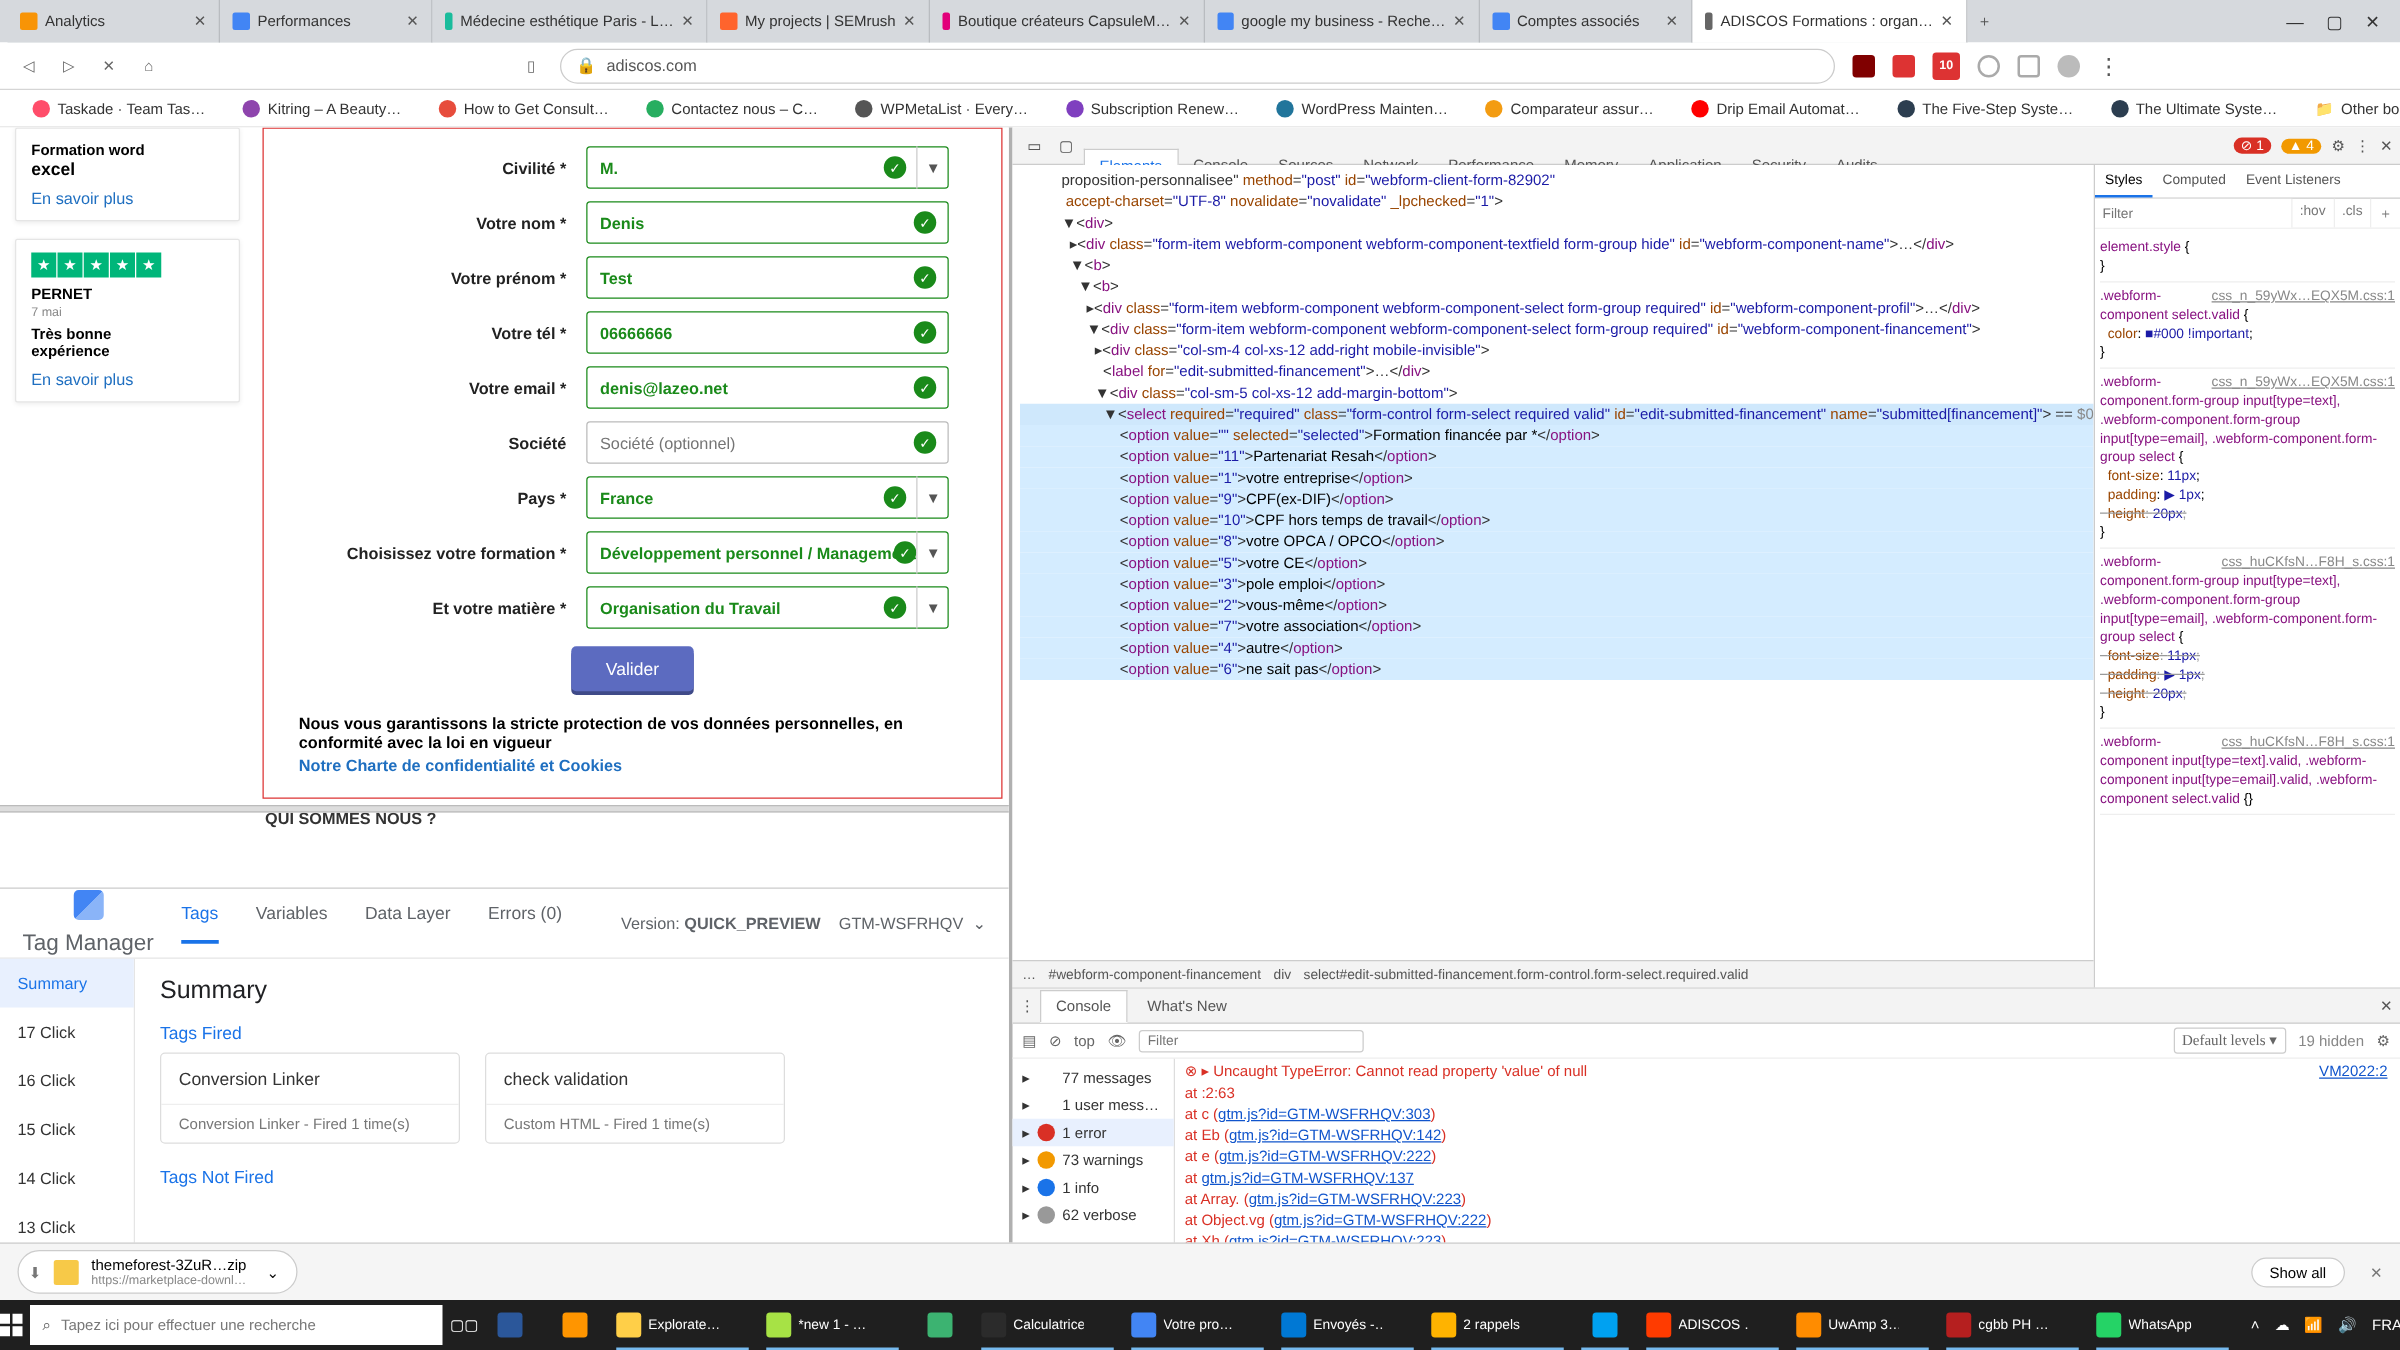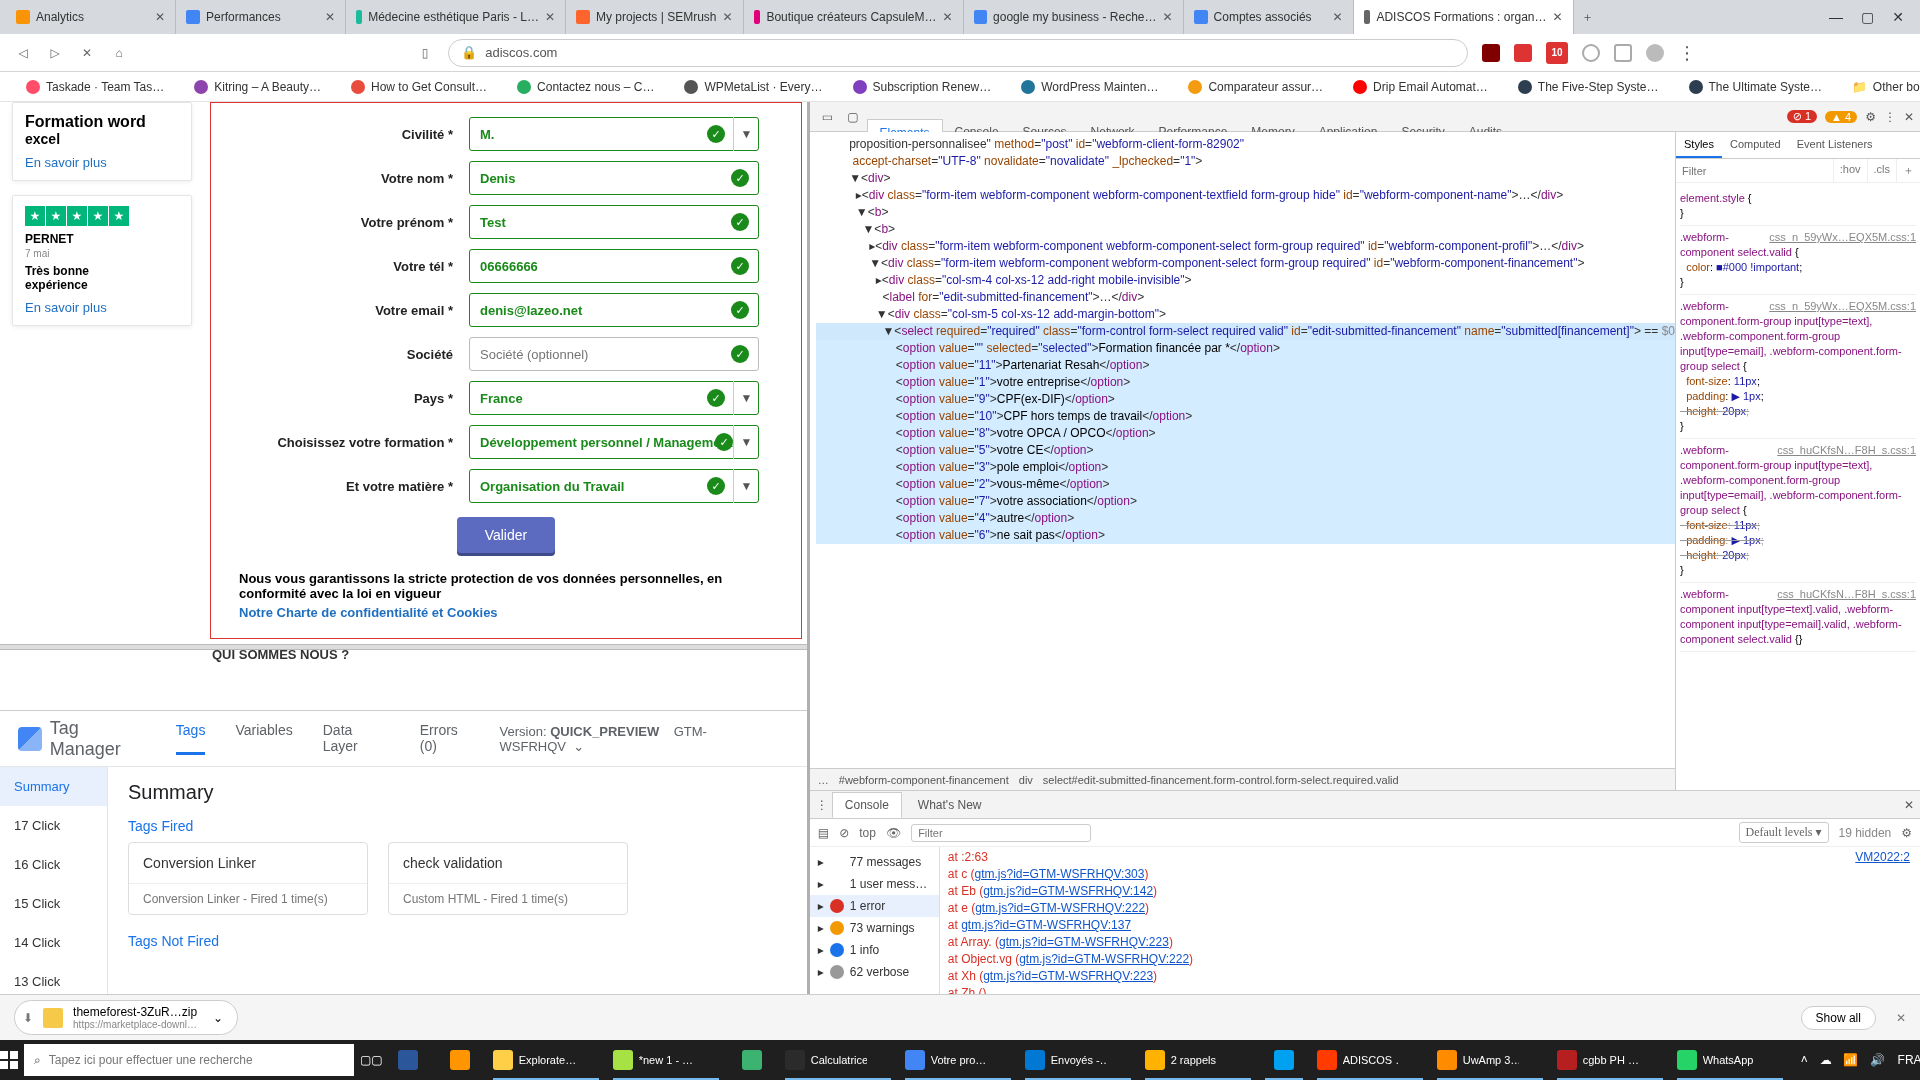--- a/index.html
+++ b/index.html
@@ -41,21 +41,21 @@
 .finput .caret{position:absolute;right:0;top:0;width:26px;height:34px;border-left:1px solid #ccc;display:flex;align-items:center;justify-content:center;color:#555;}
 .finput.noarrow .check{right:10px;}
 .finput.gray input{color:#888;font-weight:normal;border:1px solid #bbb;}
 .valider{display:block;margin:14px auto 0;background:#5c6bc0;color:#fff;border:none;border-radius:4px;padding:10px 28px;font-size:14px;box-shadow:0 3px 0 #3f4a88;text-align:center;}
 .guarantee{font-size:13px;margin:18px 0 4px;font-weight:bold;}
 .charte{color:#1f6fc0;font-size:13px;font-weight:bold;}
 .qui{margin:12px 0 0 2px;font-weight:bold;font-size:13px;color:#333;}
 
 .gtm{position:absolute;left:0;bottom:0;right:0;height:310px;border-top:1px solid #ccc;background:#fff;display:flex;flex-direction:column;}
 .gtm-head{display:flex;align-items:center;height:56px;padding:0 18px;border-bottom:1px solid #e5e5e5;gap:22px;}
-.gtm-logo{display:flex;align-items:center;gap:8px;color:#5f6368;font-size:18px;}
+.gtm-logo{display:flex;align-items:center;gap:8px;color:#5f6368;font-size:18px;flex-direction:column;}
 .gtm-logo .cube{width:24px;height:24px;border-radius:4px;background:linear-gradient(135deg,#4285f4 50%,#8ab4f8 50%);}
 .gtm-tabs{display:flex;gap:30px;font-size:14px;color:#5f6368;}
 .gtm-tabs .t.active{color:#1a73e8;border-bottom:3px solid #1a73e8;padding-bottom:14px;}
 .gtm-ver{margin-left:auto;color:#5f6368;font-size:13px;}
 .gtm-body{flex:1;display:flex;}
 .gtm-side{width:108px;border-right:1px solid #e5e5e5;}
 .gtm-side div{padding:12px 14px;font-size:13px;color:#333;}
 .gtm-side div.sel{background:#e8f0fe;color:#1a73e8;font-weight:500;}
 .gtm-main{flex:1;padding:14px 20px;overflow:hidden;}
 .gtm-main h2{font-size:20px;font-weight:400;color:#202124;margin-bottom:14px;}
@@ -258,21 +258,21 @@
       <span>Other bookmarks</span>
     </div>
   </div>
 
 <div class="viewport">
 
   <div class="leftpane">
     <div class="page-top">
       <div class="sidebar-card">
         <div class="card">
-          <div style="font-weight:bold;font-size:16px">Formation word</div>
+          <div style="font-weight:bold;font-size:12px">Formation word</div>
           <div style="font-weight:bold;font-size:14px">excel</div>
           <a class="link">En savoir plus</a>
         </div>
         <div class="card">
           <div class="starbox"><span>★</span><span>★</span><span>★</span><span>★</span><span>★</span></div>
           <div style="font-weight:bold;margin-top:6px">PERNET</div>
           <small>7 mai</small>
           <div style="font-weight:bold;margin-top:4px">Très bonne</div>
           <div style="font-weight:bold">expérience</div>
           <a class="link">En savoir plus</a>
@@ -518,20 +518,21 @@
               <span>1 info</span>
             </div>
             <div>
               <span>▸</span>
               <span class="msgico verb"></span>
               <span>62 verbose</span>
             </div>
           </div>
         <div class="consoleout" id="consoleout">
           <span class="vmlink">VM2022:2</span>
+        <div class="cerr">⊗ ▸ Uncaught TypeError: Cannot read property 'value' of null</div>
             <div class="cerr">    at <anonymous>:2:63</anonymous></div>
             <div class="cerr">    at c (<span class="clink">gtm.js?id=GTM-WSFRHQV:303</span>)</div>
             <div class="cerr">    at Eb (<span class="clink">gtm.js?id=GTM-WSFRHQV:142</span>)</div>
             <div class="cerr">    at e (<span class="clink">gtm.js?id=GTM-WSFRHQV:222</span>)</div>
             <div class="cerr">    at <span class="clink">gtm.js?id=GTM-WSFRHQV:137</span></div>
             <div class="cerr">    at Array.<anonymous> (<span class="clink">gtm.js?id=GTM-WSFRHQV:223</span>)</anonymous></div>
             <div class="cerr">    at Object.vg (<span class="clink">gtm.js?id=GTM-WSFRHQV:222</span>)</div>
             <div class="cerr">    at Xh (<span class="clink">gtm.js?id=GTM-WSFRHQV:223</span>)</div>
             <div class="cerr">    at Zh ()</div>
           </div>

